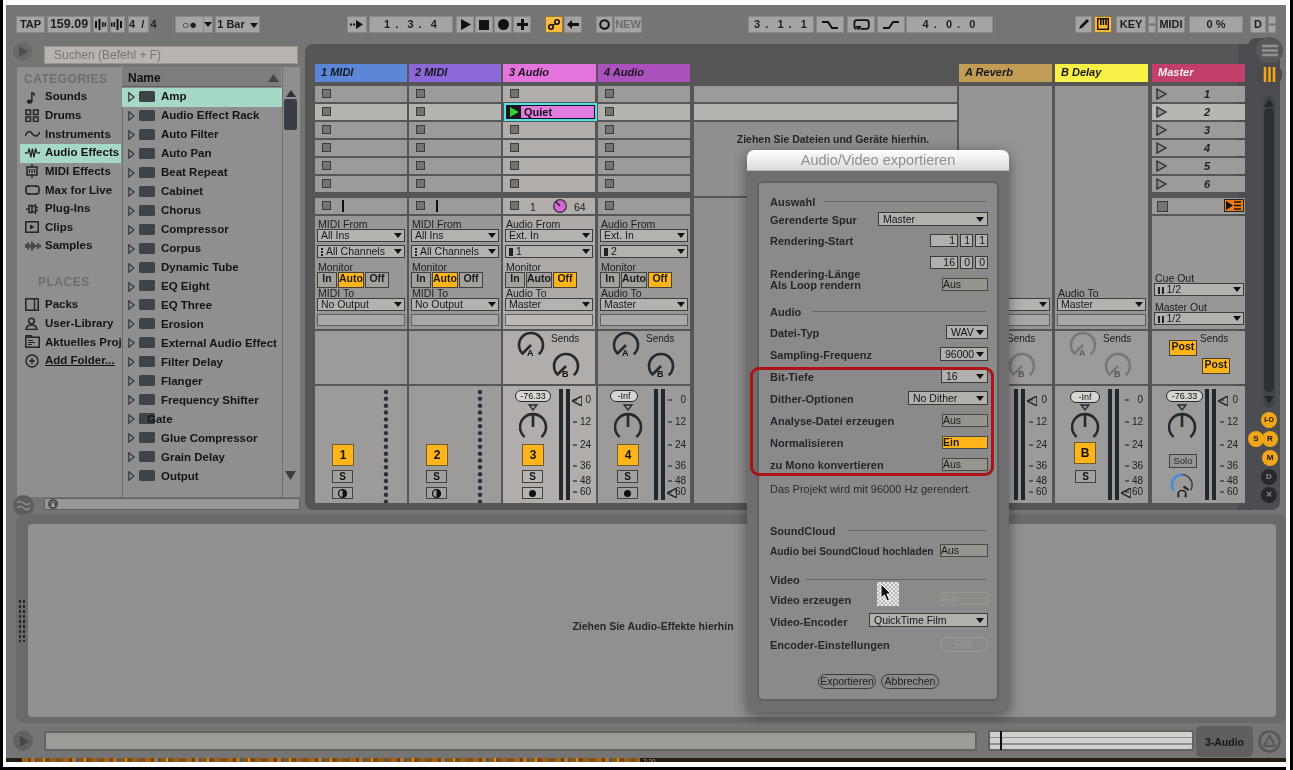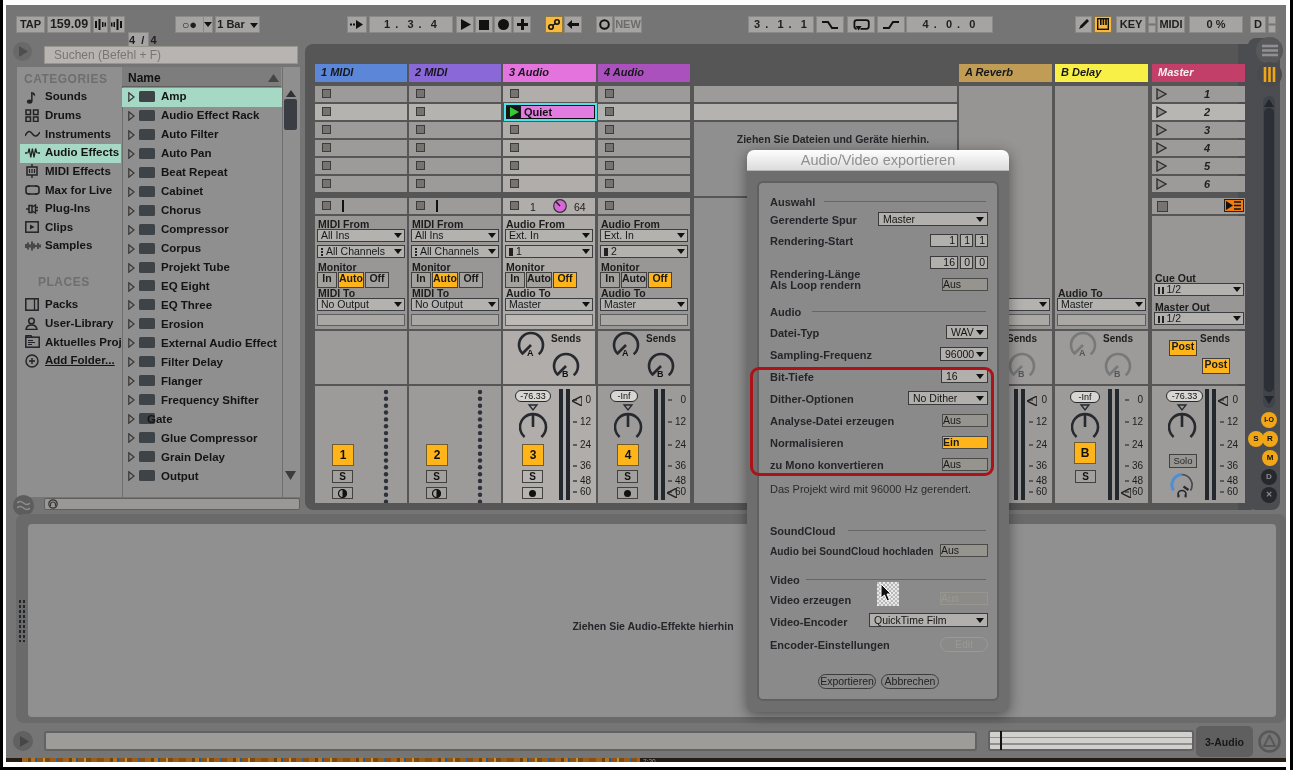--- a/index.html
+++ b/index.html
@@ -1,18 +1,18 @@
 <!DOCTYPE html>
 <html><head><meta charset="utf-8"><style>
 *{margin:0;padding:0;box-sizing:border-box}
 body{width:1293px;height:770px;position:relative;background:#fff;font-family:"Liberation Sans",sans-serif;overflow:hidden}
 .a{position:absolute}
 .tb{position:absolute;top:16px;height:17px;background:#a6a4a2;border:1px solid #8b8987;color:#1e1e1e;font-size:11px;font-weight:bold;text-align:center;line-height:15px}
 .disp{letter-spacing:1px}
-.lbl{position:absolute;font-size:10.5px;font-weight:bold;color:#1c1c1c;white-space:nowrap}
+.lbl{position:absolute;font-size:10.5px;font-weight:normal;color:#1c1c1c;white-space:nowrap}
 .dd{position:absolute;height:13px;background:#b4b2af;border:1px solid #3a3e42;color:#16181a;font-size:10.5px;line-height:11px;padding-left:3px;white-space:nowrap;overflow:hidden}
 .dd .ar{position:absolute;right:2px;top:3px;width:0;height:0;border-left:4px solid transparent;border-right:4px solid transparent;border-top:5px solid #111}
 .btn3{position:absolute;height:16px;background:#a3a19e;border:1px solid #43413d;color:#1a1a1a;font-size:10.5px;font-weight:bold;text-align:center;line-height:11px}
 .on{background:#ffb519}
 .sq{position:absolute;width:9px;height:9px;background:#767471;border:1px solid #3e3c38}
 .pill{position:absolute;background:#d8d6d2;border:1px solid #26292d;border-radius:6px;font-size:9px;color:#111;text-align:center}
 .num{position:absolute;width:22px;height:22px;background:#ffb519;border:1px solid #6e5d31;color:#111;font-size:12px;font-weight:bold;text-align:center;line-height:20px}
 .sbtn{position:absolute;width:21px;height:13px;background:#a3a19e;border:1px solid #43413d;color:#111;font-size:10px;font-weight:bold;text-align:center;line-height:11px}
 .scale{position:absolute;font-size:10px;color:#1d1d1d;text-align:right;width:16px}
 .tick{position:absolute;width:4px;height:2px;background:#5a5a5a}
@@ -40,21 +40,21 @@
       </g>
     </svg></div>
 <div class="tb" style="left:110px;width:15px;"><svg width="13" height="11" style="margin-top:2px">
       <g fill="#111">
         <rect x="0" y="3.5" width="1.5" height="4"></rect>
         <rect x="2.5" y="3" width="1.5" height="5"></rect>
         <rect x="5.5" y="0" width="2" height="11"></rect>
         <rect x="9" y="2" width="2" height="7"></rect>
       </g>
     </svg></div>
-<div class="tb" style="left:128px;width:21px;margin-top:16px;">4&nbsp;&nbsp;/&nbsp;&nbsp;4</div>
+<div class="tb" style="left:128px;width:21px;">4&nbsp;&nbsp;/&nbsp;&nbsp;4</div>
 <div class="tb" style="left:175px;width:29px;"><span style="font-size:12px">○</span><span style="font-size:13px">●</span></div>
 <div class="tb" style="left:203px;width:10px;">
     <div style="margin:5px auto 0;width:0;height:0;border-left:4px solid transparent;border-right:4px solid transparent;border-top:5px solid #111"></div>
   </div>
 <div class="tb" style="left:215px;width:45px;">1 Bar <span style="display:inline-block;width:0;height:0;border-left:4px solid transparent;border-right:4px solid transparent;border-top:5px solid #111;margin-left:2px"></span></div>
 <div class="tb" style="left:347px;width:20px;"><svg width="14" height="9" style="margin-top:3px">
       <g fill="#111">
         <rect x="0" y="3.5" width="2" height="2"></rect>
         <rect x="3" y="3.5" width="2" height="2"></rect>
         <path d="M6 0 L13 4.5 L6 9 Z"></path>
@@ -265,21 +265,21 @@
 <div class="row-t" style="left:161px;top:223px">Compressor</div>
 <svg class="a" style="left:128px;top:244px" width="7" height="10">
     <path d="M0.8 0.8 L6 5 L0.8 9.2 Z" fill="none" stroke="#3a3a3a" stroke-width="1.3"></path>
   </svg>
 <div class="a" style="left:139px;top:243px;width:16px;height:11px;background:#3e4348;border-radius:1.5px"></div>
 <div class="row-t" style="left:161px;top:242px">Corpus</div>
 <svg class="a" style="left:128px;top:263px" width="7" height="10">
     <path d="M0.8 0.8 L6 5 L0.8 9.2 Z" fill="none" stroke="#3a3a3a" stroke-width="1.3"></path>
   </svg>
 <div class="a" style="left:139px;top:262px;width:16px;height:11px;background:#3e4348;border-radius:1.5px"></div>
-<div class="row-t" style="left:161px;top:261px">Projekt Tube</div>
+<div class="row-t" style="left:161px;top:261px">Dynamic Tube</div>
 <svg class="a" style="left:128px;top:282px" width="7" height="10">
     <path d="M0.8 0.8 L6 5 L0.8 9.2 Z" fill="none" stroke="#3a3a3a" stroke-width="1.3"></path>
   </svg>
 <div class="a" style="left:139px;top:280px;width:16px;height:11px;background:#3e4348;border-radius:1.5px"></div>
 <div class="row-t" style="left:161px;top:280px">EQ Eight</div>
 <svg class="a" style="left:128px;top:300px" width="7" height="10">
     <path d="M0.8 0.8 L6 5 L0.8 9.2 Z" fill="none" stroke="#3a3a3a" stroke-width="1.3"></path>
   </svg>
 <div class="a" style="left:139px;top:299px;width:16px;height:11px;background:#3e4348;border-radius:1.5px"></div>
 <div class="row-t" style="left:161px;top:299px">EQ Three</div>

